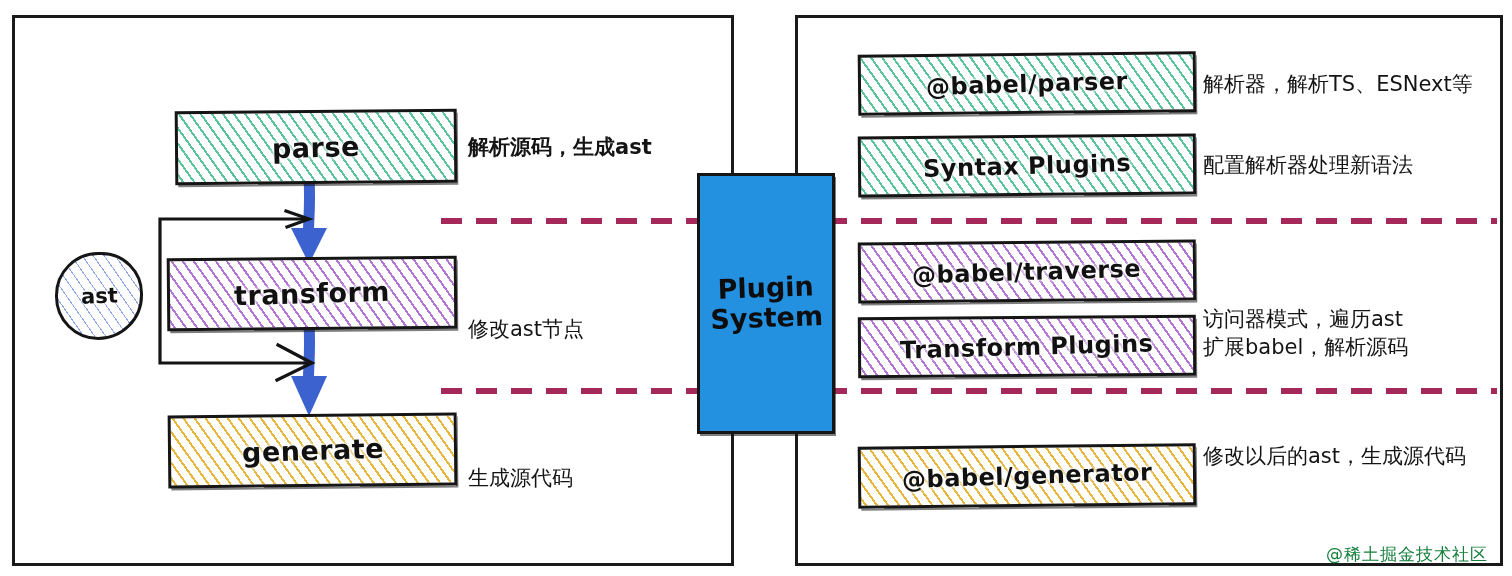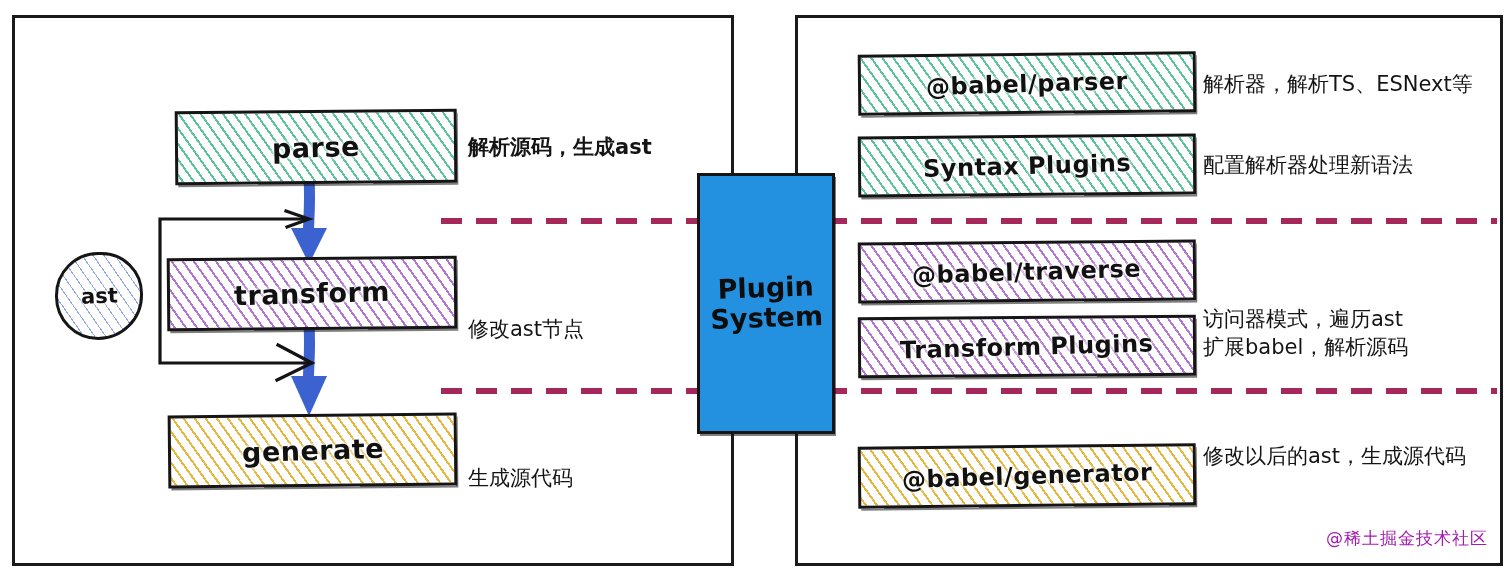--- a/index.html
+++ b/index.html
@@ -48,21 +48,21 @@
 
   .note{
     position:absolute;color:#141414;font-size:21px;white-space:nowrap;
     font-family:"DejaVu Sans",sans-serif;font-weight:500;
   }
   .plugin-label{
     color:#0d0d0d;font-family:"DejaVu Sans",sans-serif;font-weight:700;
     font-size:27px;line-height:1.12;text-align:center;transform:rotate(-2deg);
   }
   .watermark{
-    position:absolute;right:24px;bottom:26px;color:#a21caf;font-size:17px;
+    position:absolute;right:24px;bottom:10px;color:#15803d;font-size:17px;
     font-family:"DejaVu Sans",sans-serif;letter-spacing:1px;
   }
   svg.overlay{position:absolute;left:0;top:0;width:1512px;height:576px;pointer-events:none;}
 </style>
 </head>
 <body>
 
 <div class="stage">
 
   <div class="panel panel-left"></div>

